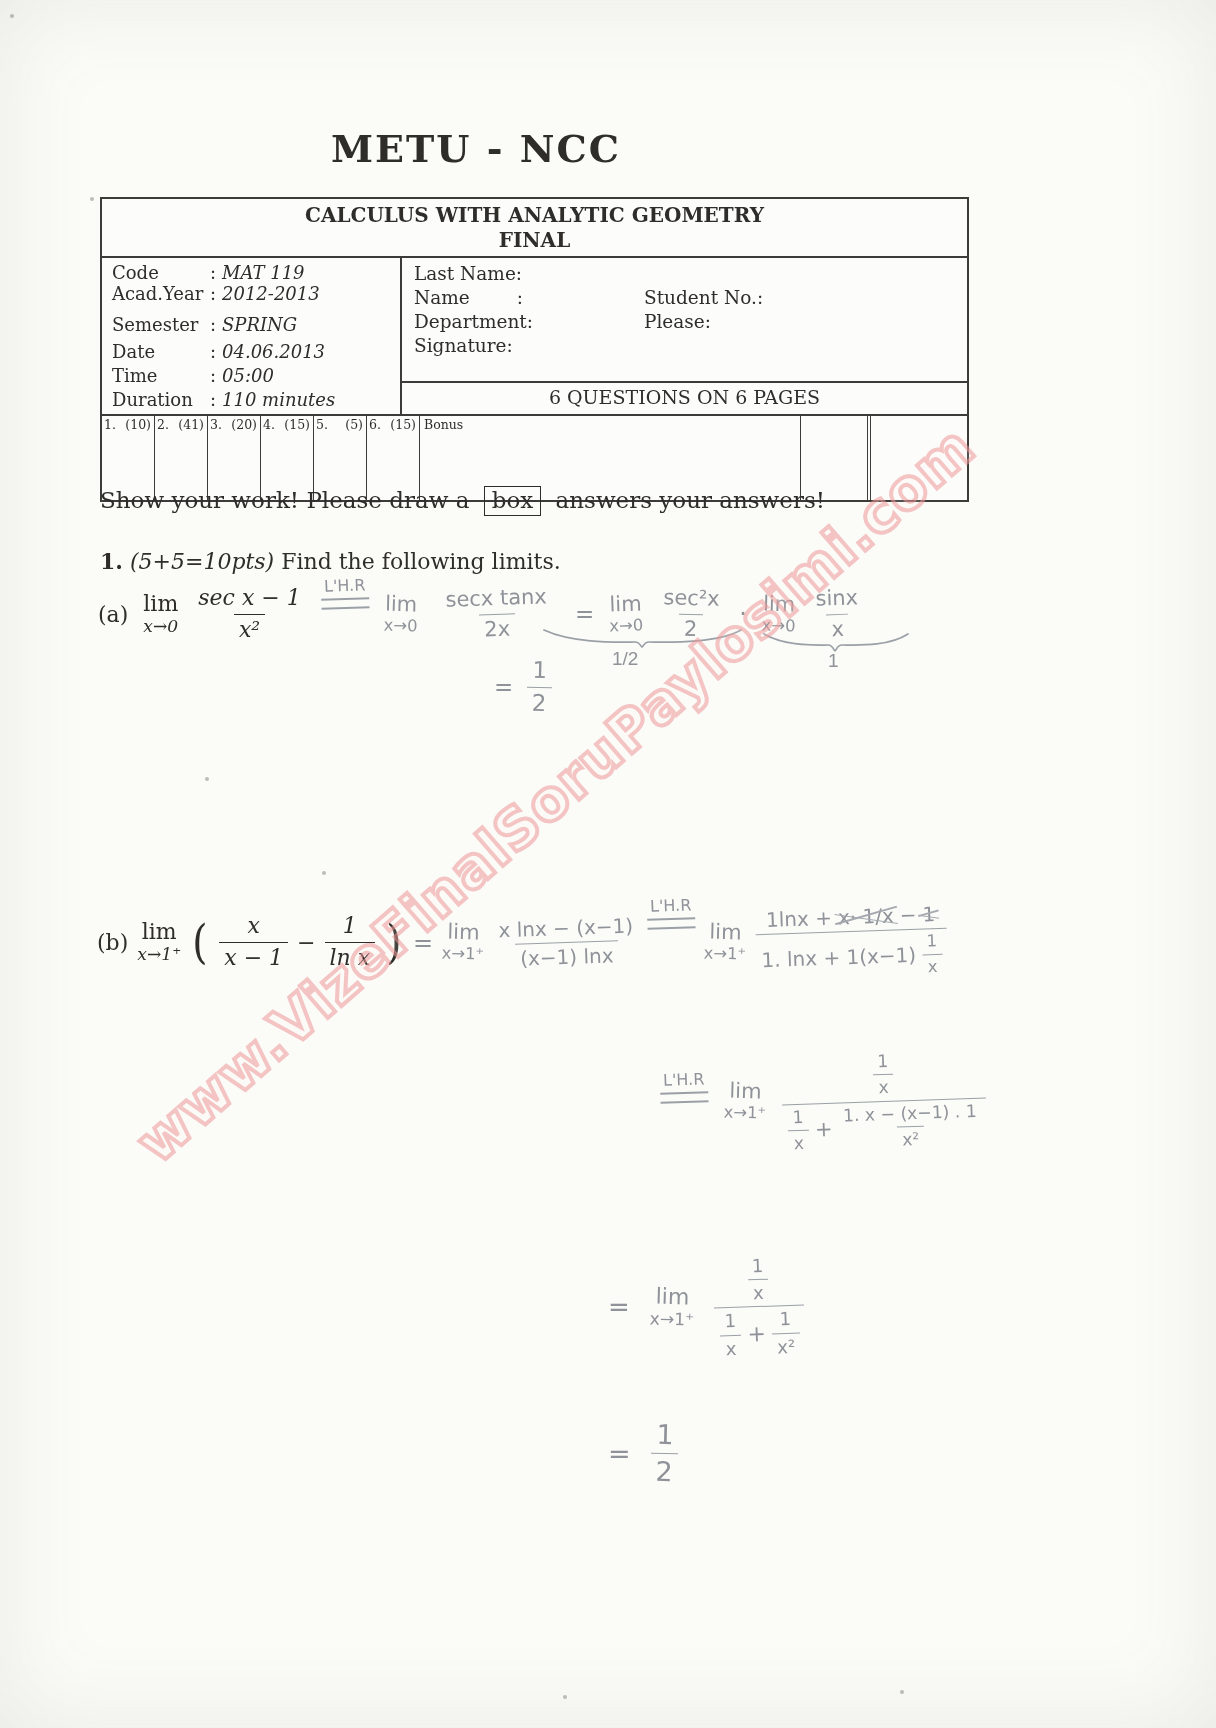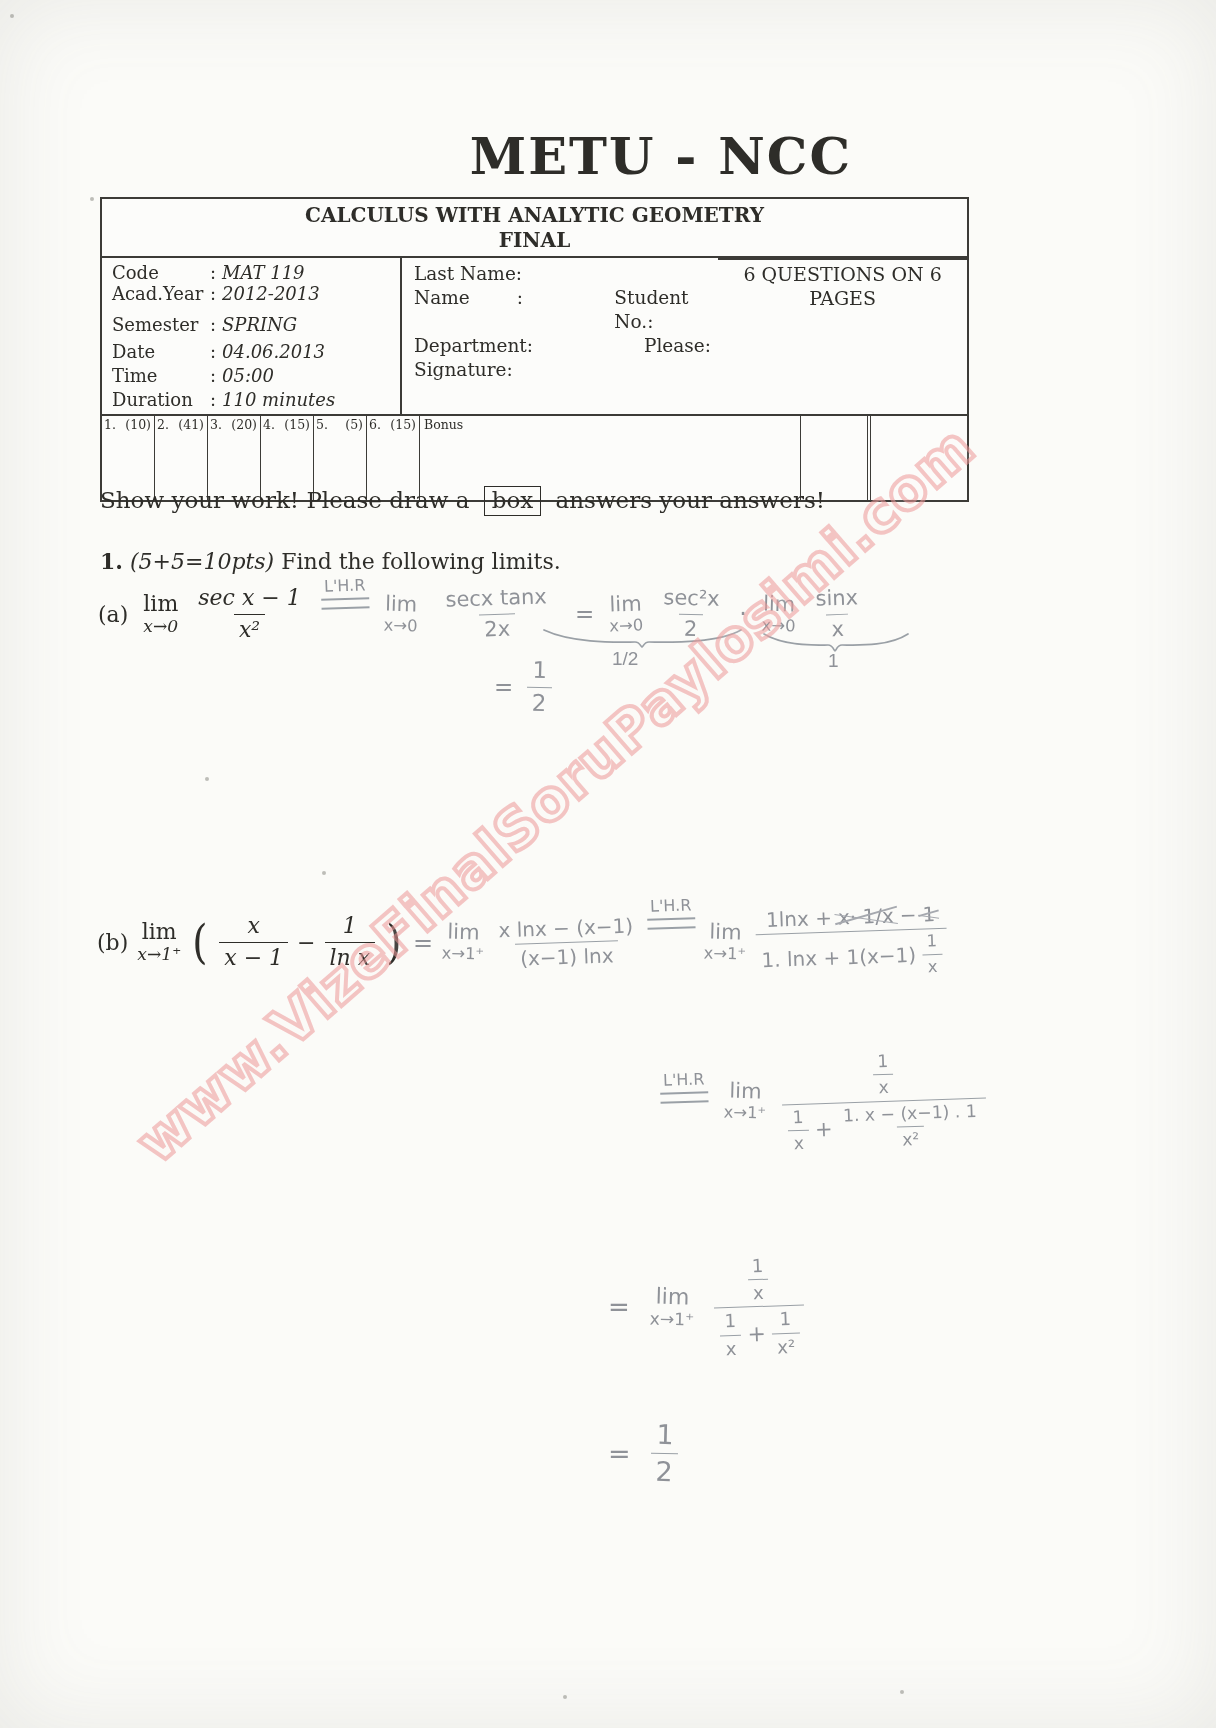--- a/index.html
+++ b/index.html
@@ -6,34 +6,34 @@
   .page{position:relative;width:1216px;height:1728px;background:#fbfbf8;
         font-family:"DejaVu Serif",serif;color:#2e2d29;overflow:hidden;
         box-shadow:inset 0 0 90px rgba(110,110,100,0.12);}
   
   .watermark{position:absolute;left:15px;top:770px;width:1062px;text-align:center;
         transform:rotate(-41deg);transform-origin:center;
         font-family:"DejaVu Sans",sans-serif;font-weight:700;font-size:56px;
         letter-spacing:1px;white-space:nowrap;pointer-events:none;z-index:6;
         color:rgba(255,250,250,0.12);-webkit-text-stroke:4px rgba(236,152,152,0.55);}
   
-  .title{position:absolute;left:100px;top:126px;width:752px;text-align:right;
-        font-weight:700;font-size:51px;letter-spacing:2px;}
+  .title{position:absolute;left:100px;top:126px;width:752px;text-align:center;
+        font-weight:700;font-size:38px;letter-spacing:2px;}
   
   .etable{position:absolute;left:100px;top:197px;width:869px;border:2.5px solid #3c3b37;box-sizing:border-box;background:rgba(255,255,255,0.35);}
   .thead{border-bottom:2px solid #3c3b37;text-align:center;font-weight:700;font-size:20px;
         padding:4px 0 3px;line-height:1.25;}
   .tmid{display:flex;}
   .tleft{width:300px;border-right:2px solid #3c3b37;box-sizing:border-box;
         padding:5px 6px 4px 10px;font-size:18px;}
   .irow{display:flex;line-height:20.5px;}
   .ilabel{width:98px;}
   .icolon{width:12px;text-align:left;}
   .ivalue{font-style:italic;}
-  .tright{flex:1;display:flex;flex-direction:row;}
+  .tright{flex:1;display:flex;flex-direction:column;}
   .tstudent{flex:1;padding:4px 0 0 12px;font-size:18.5px;}
   .srow{display:flex;line-height:24px;}
   .sleft{width:230px;white-space:pre;}
   .tsummary{border-top:2px solid #3c3b37;text-align:center;font-size:19px;
         line-height:1.25;padding:3px 8px 4px;}
   .tpoints{display:flex;height:84px;border-top:2.5px solid #3c3b37;font-size:12.5px;}
   .pcell{width:53px;border-right:1.5px solid #3c3b37;box-sizing:border-box;
         display:flex;justify-content:space-between;align-items:flex-start;padding:1px 3px 0 2px;}
   .pbonus{flex:1;border-right:1.5px solid #3c3b37;box-sizing:border-box;padding:1px 0 0 4px;}
   .pempty{width:66px;}

